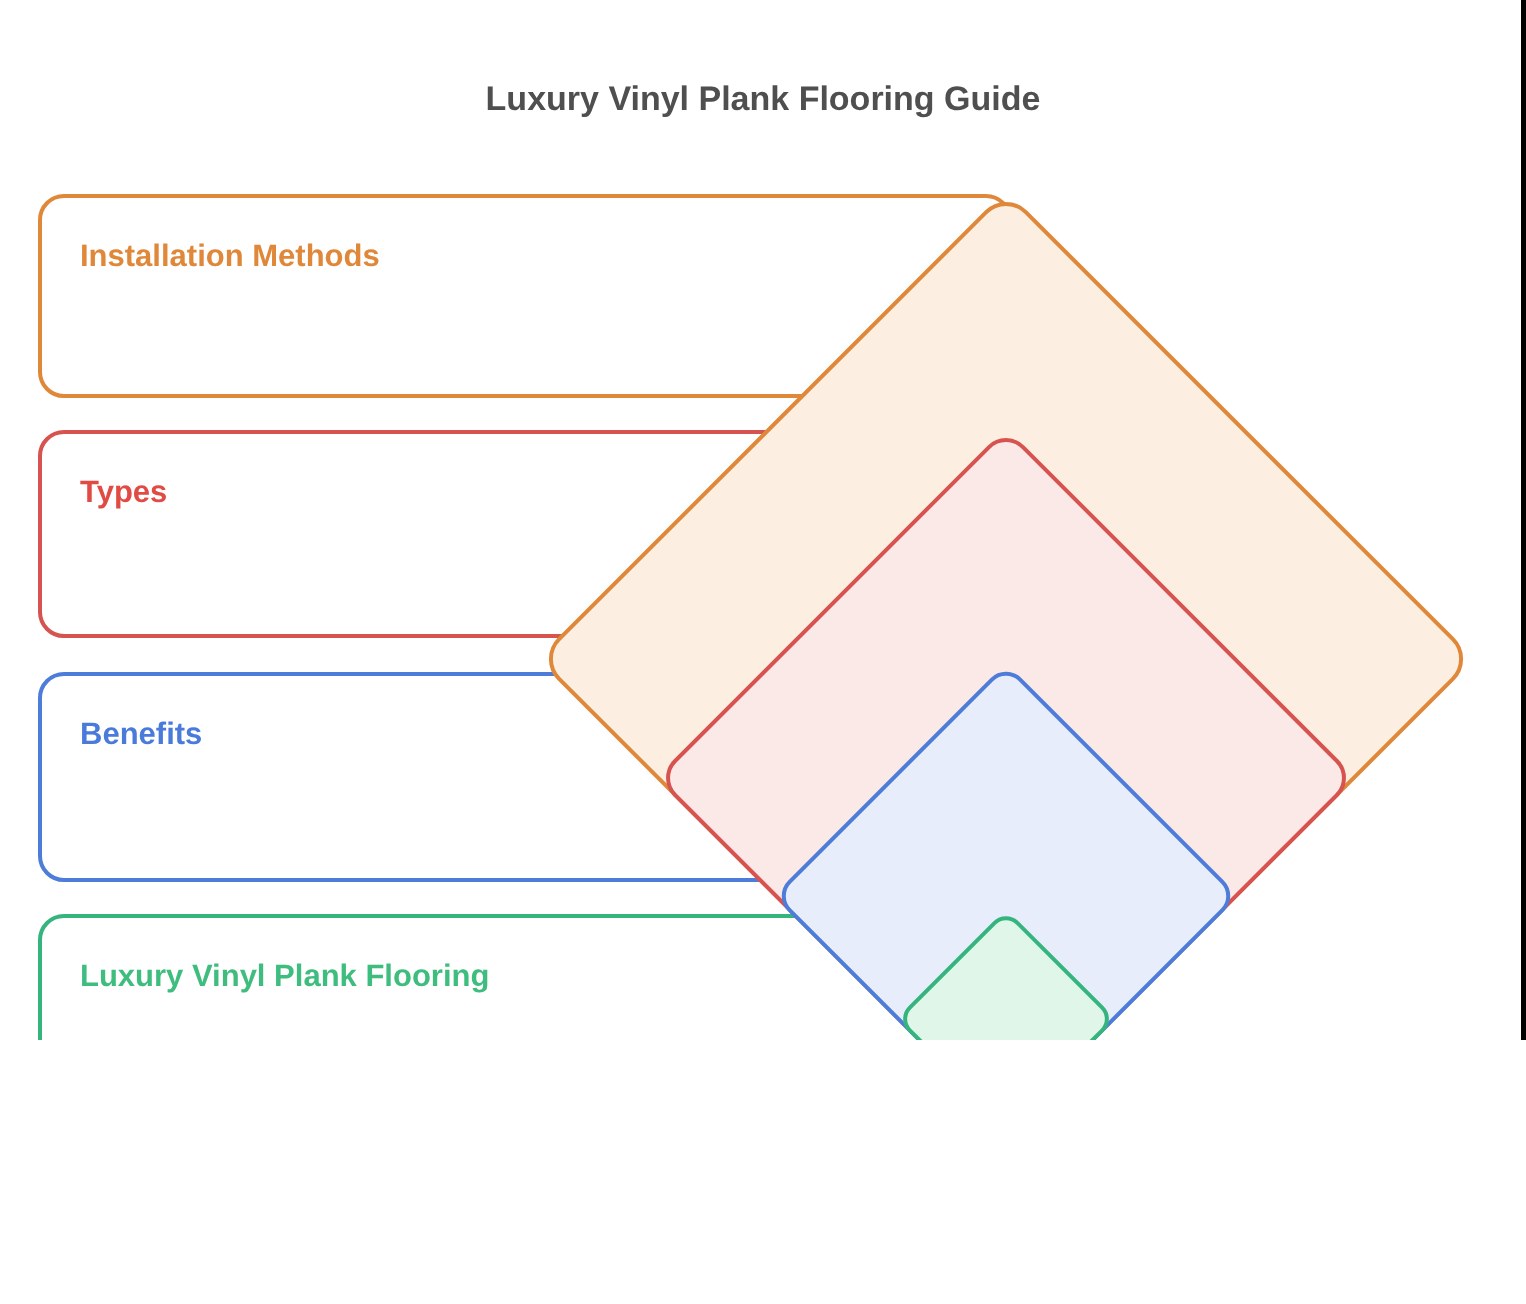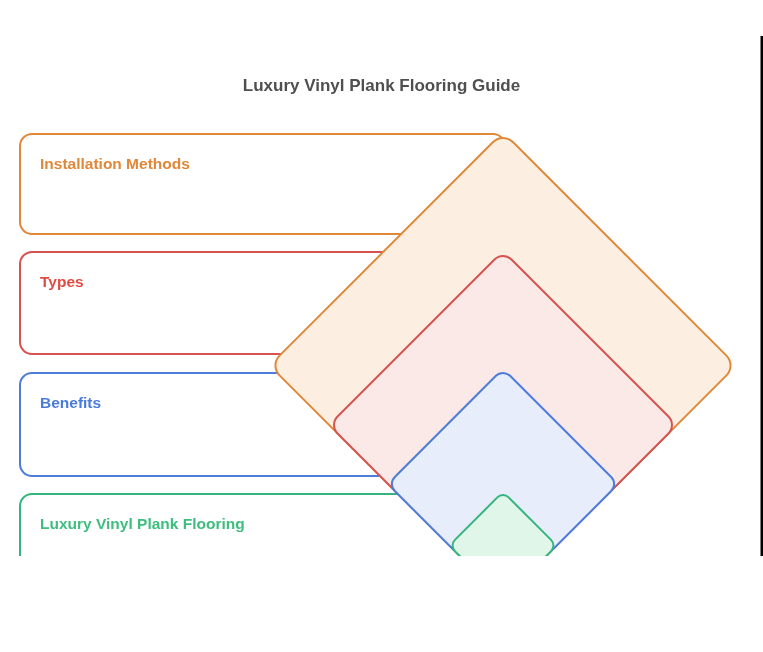--- a/index.html
+++ b/index.html
@@ -7,21 +7,20 @@
     padding: 0;
     background: #ffffff;
     font-family: "Liberation Sans", sans-serif;
   }
   .canvas {
     position: relative;
     width: 763px;
     height: 520px;
     background: #ffffff;
     overflow: hidden;
-    margin-top: 36px;
   }
   svg { display: block; }
   .level-box {
     fill: #ffffff;
     stroke-width: 2;
   }
   .diamond {
     stroke-width: 2;
   }
   .level-label {

